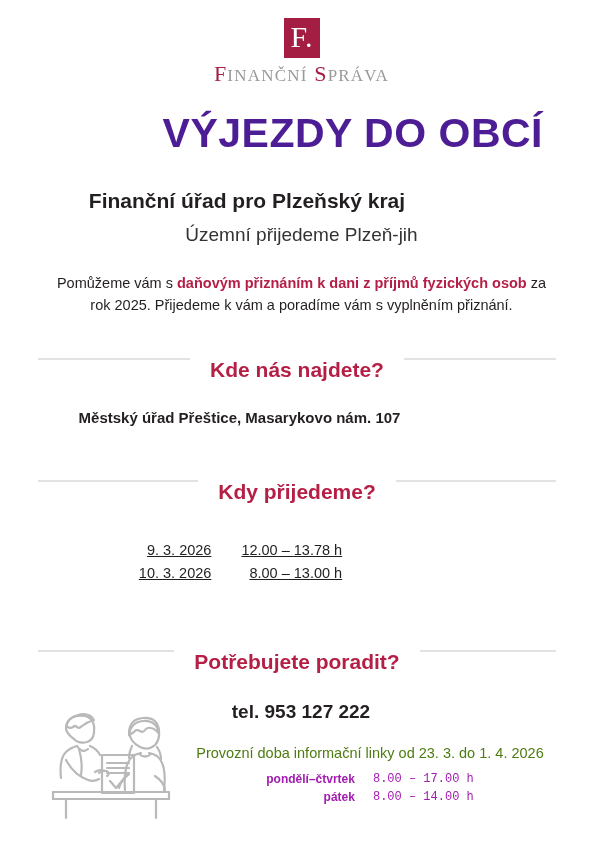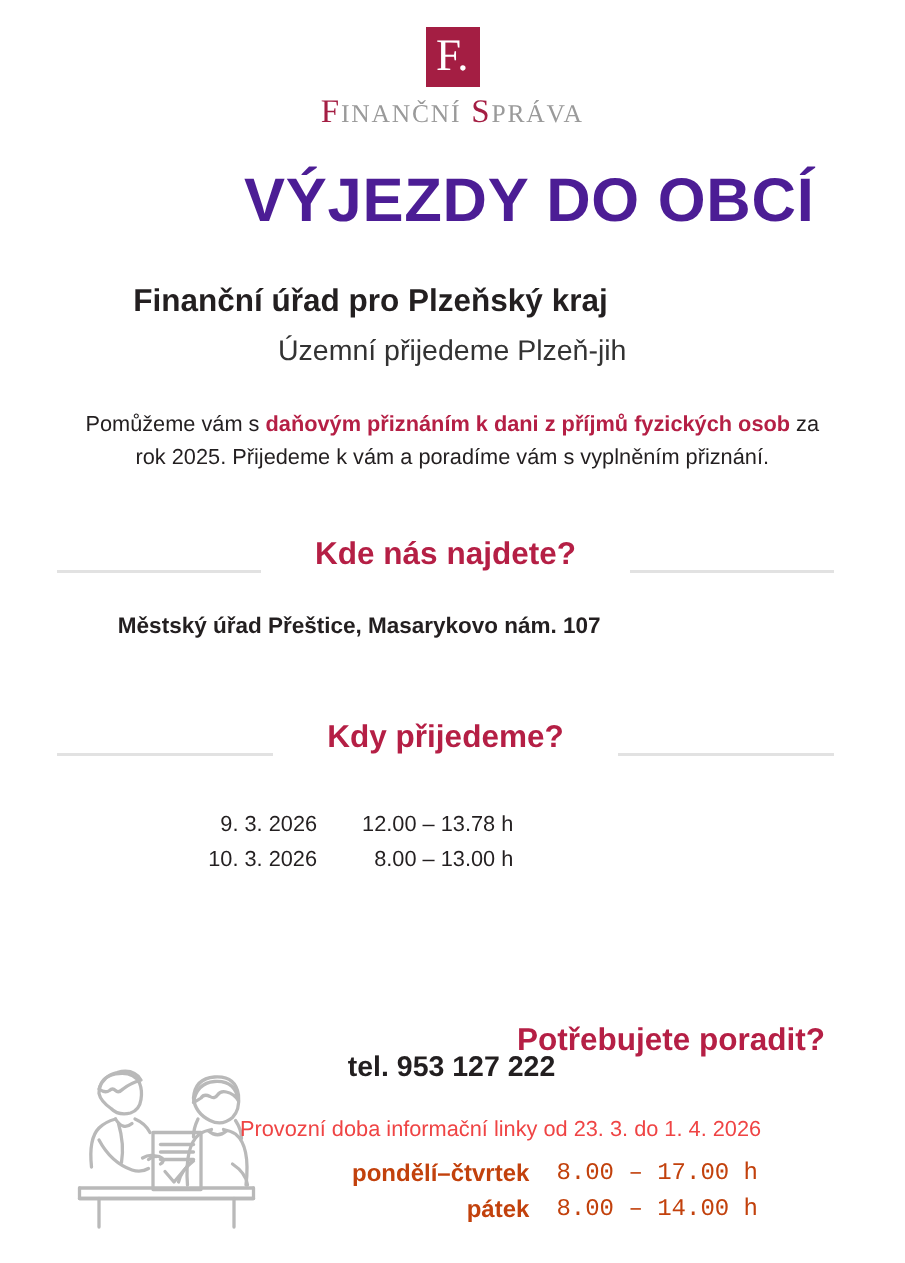--- a/index.html
+++ b/index.html
@@ -120,59 +120,60 @@
     color: #b51f45;
     font-weight: bold;
   }
 
   
   .section-head {
     position: absolute;
     left: 38px;
     width: 518px;
     display: flex;
-    align-items: flex-end;
-    gap: 30px;
+    align-items: flex-start;
+    gap: 14px;
   }
   .section-head .rule {
     flex: 1 1 auto;
     height: 2px;
     background: #e2e2e2;
   }
   .section-head .head-text {
     flex: 0 0 auto;
     font-size: 21px;
     font-weight: bold;
     color: #b51f45;
     white-space: nowrap;
     padding: 0 6px;
   }
 
   .head-where  { top: 358px; }
   .head-when   { top: 480px; }
-  .head-advice { top: 650px; flex-direction: column; }
+  .head-advice { top: 650px; }
 
   
   .address {
     position: absolute;
     top: 409px;
     left: 0;
     width: 479px;
     text-align: center;
     font-size: 15px;
     font-weight: bold;
     color: #231f20;
   }
 
   
   .visit-table {
     position: absolute;
     top: 540px;
     left: 0;
     width: 481px;
+    text-decoration: underline;
   }
   .visit-table table {
     margin: 0 auto;
     border-collapse: collapse;
     font-size: 14.5px;
     color: #231f20;
   }
   .visit-table td {
     padding: 0 0 2px 0;
     line-height: 1.45;
@@ -206,35 +207,35 @@
     width: 152px;
     height: 118px;
   }
 
   
   .hotline-note {
     position: absolute;
     top: 745px;
     left: 160px;
     width: 420px;
-    text-align: left;
+    text-align: center;
     font-size: 14.5px;
-    color: #ef4444;
+    color: #4d7c0f;
   }
   .hotline-table {
     position: absolute;
     top: 771px;
     left: 160px;
     width: 420px;
   }
   .hotline-table table {
     margin: 0 auto;
     border-collapse: collapse;
-    font-size: 16px;
-    color: #c2410c;
+    font-size: 12px;
+    color: #a21caf;
   }
   .hotline-table td {
     padding: 0 0 1px 0;
     line-height: 1.45;
     white-space: nowrap;
   }
   .hotline-table td.days {
     text-align: right;
     font-weight: bold;
     padding-right: 18px;

